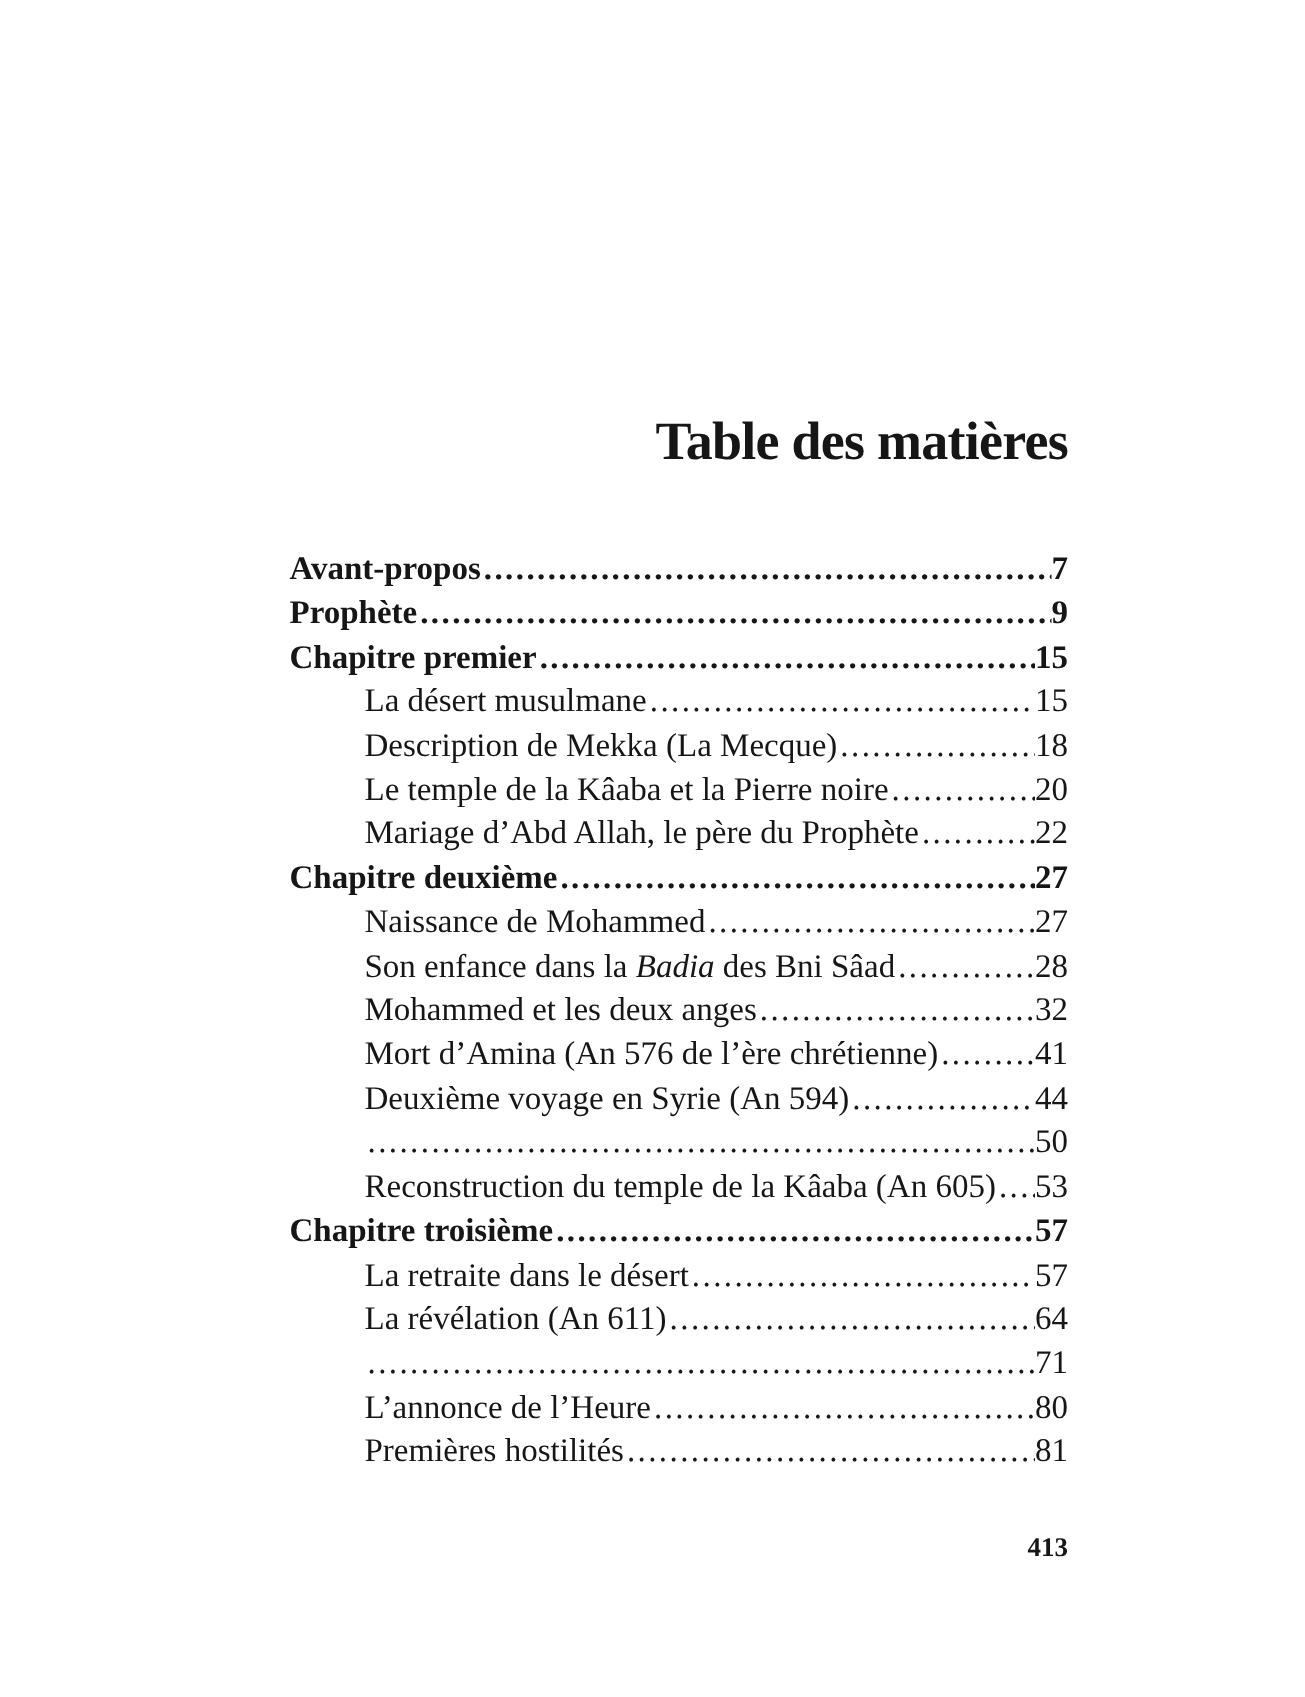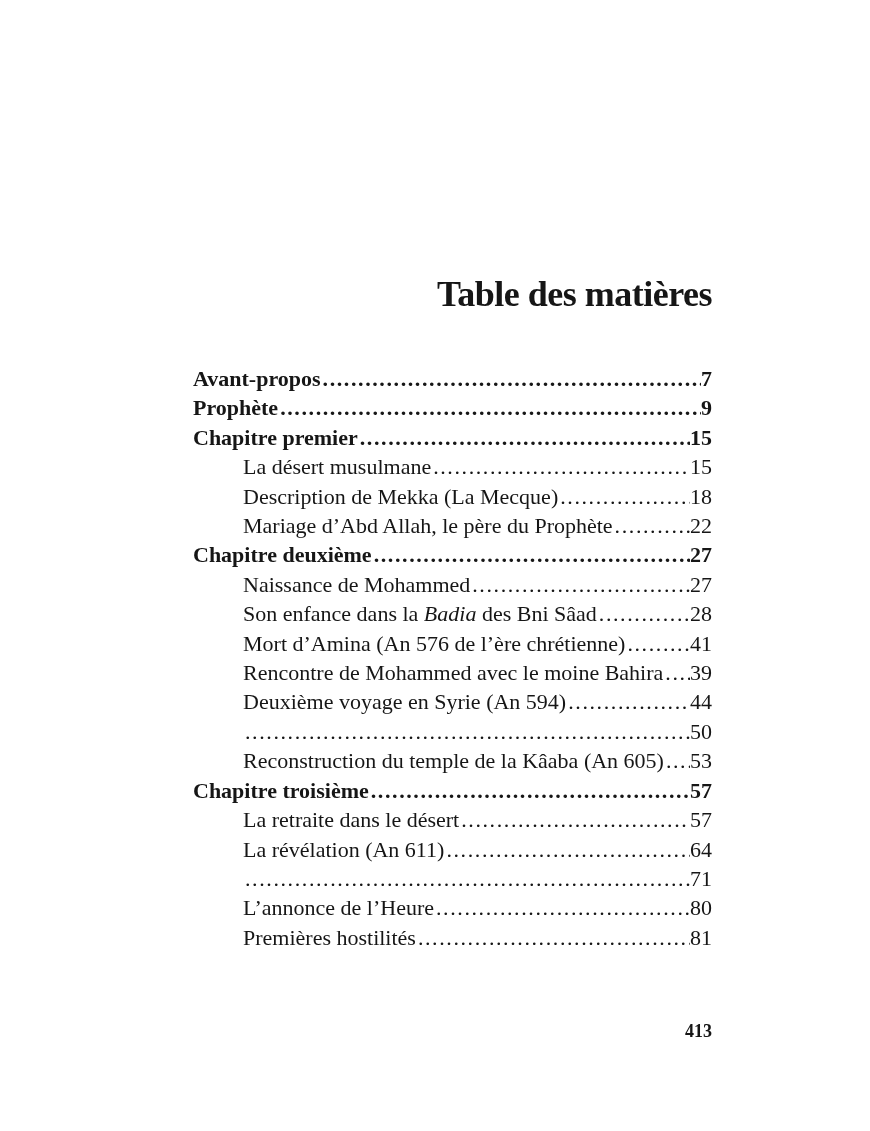--- a/index.html
+++ b/index.html
@@ -95,48 +95,53 @@
         <span class="label">La désert musulmane</span>
         <span class="leader"></span>
         <span class="pagenum">15</span>
       </div>
       <div class="toc-row sub">
         <span class="label">Description de Mekka (La Mecque)</span>
         <span class="leader"></span>
         <span class="pagenum">18</span>
       </div>
       <div class="toc-row sub">
+        <span class="label">Le temple de la Kâaba et la Pierre noire</span>
+        <span class="leader"></span>
+        <span class="pagenum">20</span>
+      </div>
+      <div class="toc-row sub">
         <span class="label">Mariage d’Abd Allah, le père du Prophète</span>
         <span class="leader"></span>
         <span class="pagenum">22</span>
       </div>
       <div class="toc-row bold">
         <span class="label">Chapitre deuxième</span>
         <span class="leader"></span>
         <span class="pagenum">27</span>
       </div>
       <div class="toc-row sub">
         <span class="label">Naissance de Mohammed</span>
         <span class="leader"></span>
         <span class="pagenum">27</span>
       </div>
       <div class="toc-row sub">
         <span class="label"><span>Son enfance dans la </span><span class="italic">Badia</span><span> des Bni Sâad</span></span>
         <span class="leader"></span>
         <span class="pagenum">28</span>
       </div>
       <div class="toc-row sub">
+        <span class="label">Mohammed et les deux anges</span>
+        <span class="leader"></span>
+        <span class="pagenum">32</span>
+      </div>
+      <div class="toc-row sub">
         <span class="label">Mort d’Amina (An 576 de l’ère chrétienne)</span>
         <span class="leader"></span>
         <span class="pagenum">41</span>
-      </div>
-      <div class="toc-row sub">
-        <span class="label">Rencontre de Mohammed avec le moine Bahira</span>
-        <span class="leader"></span>
-        <span class="pagenum">39</span>
       </div>
       <div class="toc-row sub">
         <span class="label">Deuxième voyage en Syrie (An 594)</span>
         <span class="leader"></span>
         <span class="pagenum">44</span>
       </div>
       <div class="toc-row sub">
         <span class="leader"></span>
         <span class="pagenum">50</span>
       </div>

